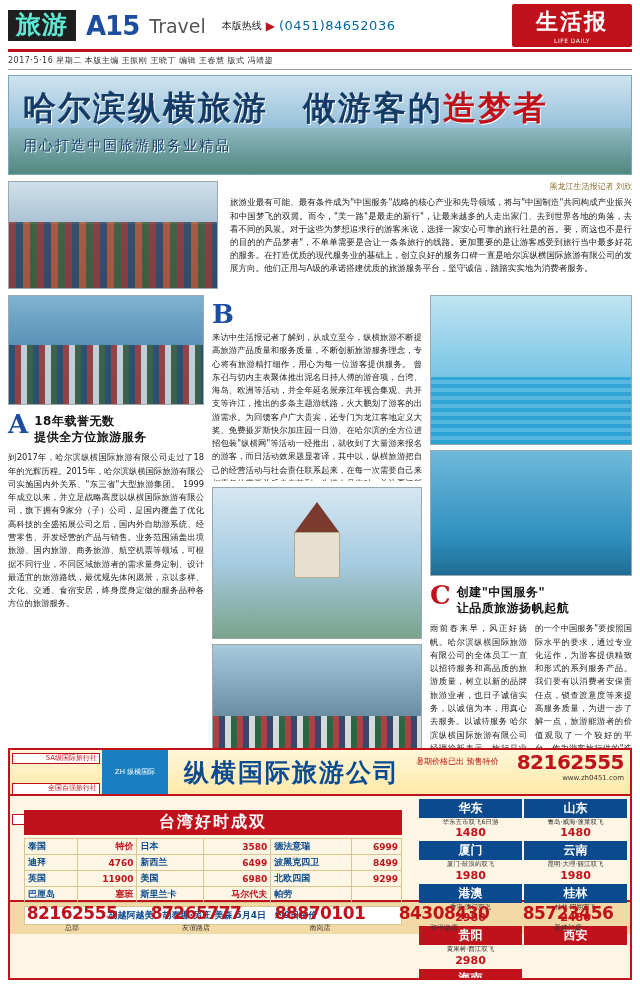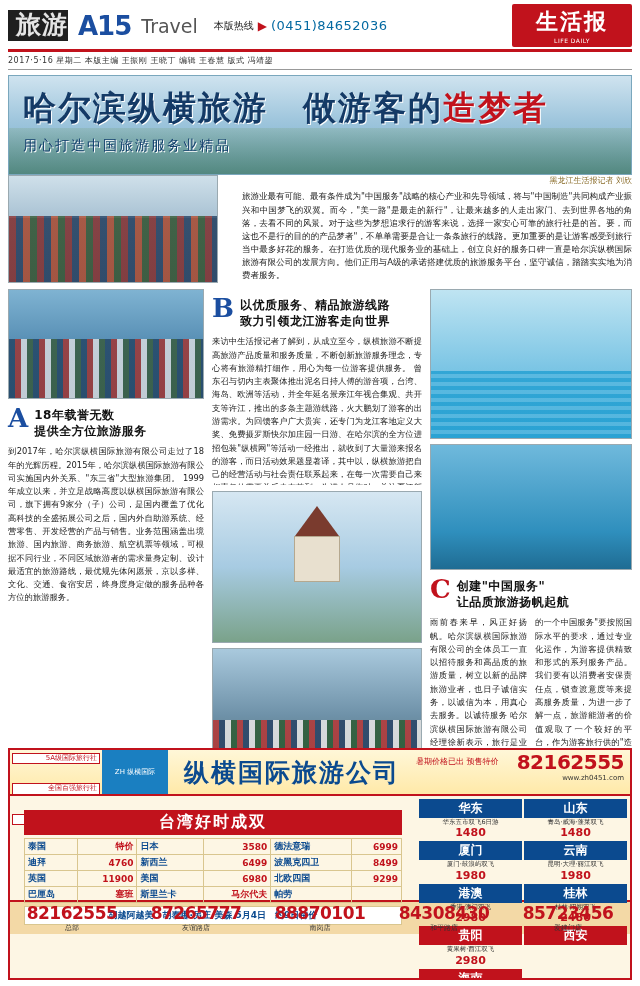--- a/index.html
+++ b/index.html
@@ -14,22 +14,22 @@
   }
   .page { width:640px; height:986px; position:relative; padding:6px 8px; }
 
   
   .masthead {
     display:flex; align-items:center; gap:10px;
     border-bottom: 3px solid #c1121c;
     padding-bottom: 4px; height: 46px;
   }
   .mast-logo {
-    background:#1f1f1f; color:#e5e5e5; font-size:25px; font-weight:bold;
-    padding:2px 0 4px 8px; letter-spacing:1px;
+    background:#1f1f1f; color:#5eead4; font-size:25px; font-weight:bold;
+    padding:2px 8px 4px 8px; letter-spacing:1px;
     font-family:"DejaVu Sans","Liberation Sans",sans-serif;
     line-height:1.0;
   }
   .mast-page {
     color:#1b4ea0; font-size:26px; font-weight:bold; letter-spacing:-1px;
   }
   .mast-section { color:#555; font-size:19px; }
   .mast-hot {
     display:flex; align-items:center; gap:4px; margin-left:6px;
     font-size:10px; color:#222;
@@ -68,21 +68,21 @@
     text-shadow: 1px 1px 0 #fff;
     white-space:nowrap;
   }
   .hero-title .accent { color:#c1121c; }
   .hero-sub {
     margin-top:6px; font-size:14px; color:#14406e; letter-spacing:2px;
     text-shadow: 1px 1px 0 #fff;
   }
 
   
-  .toprow { display:flex; gap:24px; }
+  .toprow { display:flex; gap:12px; margin-top:6px; }
   .photo {
     background:#b9c7ce; position:relative; overflow:hidden;
     border:1px solid #9aa9b0;
   }
   .photo.grp1 { width:210px; height:108px;
     background:linear-gradient(180deg,#7c93a6 0%, #5d7487 40%, #42566b 100%); }
   .photo .ppl {
     position:absolute; left:0; bottom:0; width:100%; height:62%;
     background:
       repeating-linear-gradient(90deg,
@@ -231,24 +231,20 @@
         </div>
       </div>
       <div class="body-text">到2017年，哈尔滨纵横国际旅游有限公司走过了18年的光辉历程。2015年，哈尔滨纵横国际旅游有限公司实施国内外关系、"东三省"大型旅游集团。
 
 1999年成立以来，并立足战略高度以纵横国际旅游有限公司，旗下拥有9家分（子）公司，是国内覆盖了优化高科技的全盛拓展公司之后，国内外自助游系统、经营零售、开发经营的产品与销售。业务范围涵盖出境旅游、国内旅游、商务旅游、航空机票等领域，可根据不同行业，不同区域旅游者的需求量身定制、设计最适宜的旅游路线，最优规先体闲愿景，京以多样、文化、交通、食宿安居，终身度身定做的服务品种各方位的旅游服务。</div>
     </div>
 
     <div class="col mid">
       <div class="sec-head">
         <div class="sec-letter">B</div>
-        <div class="sec-title">
-          <div>以优质服务、精品旅游线路</div>
-          <div>致力引领龙江游客走向世界</div>
-        </div>
       </div>
       <div class="body-text" style="height:150px;overflow:hidden">来访中生活报记者了解到，从成立至今，纵横旅游不断提高旅游产品质量和服务质量，不断创新旅游服务理念，专心将有旅游精打细作，用心为每一位游客提供服务。
 
 曾东召与切内主表聚体推出泥名日持人傅的游音项，台湾、海岛、欧洲等活动，并全年延名景亲江年视合集观、共开支等许江，推出的多条主题游线路，火大鹏划了游客的出游需求。为回馈客户广大贵宾，还专门为龙江客地定义大奖、免费摄罗斯快尔加庄园一日游、在哈尔滨的全方位进招包装"纵横网"等活动一经推出，就收到了大量游来报名的游客，而日活动效果题显著译，其中以，纵横旅游把自己的经营活动与社会责任联系起来，在每一次需要自己来相责任的需要关乐走在前列，为进人员伤对、关注夏江新援、救灾地，捐助重点救济困难户、献血捐资等公益活动。</div>
       <div class="img-box img-castle" style="margin-top:6px">
         <div class="roof"></div>
         <div class="wall"></div>
       </div>
       <div class="img-box img-group2" style="margin-top:5px">
         <div class="crowd"></div>

